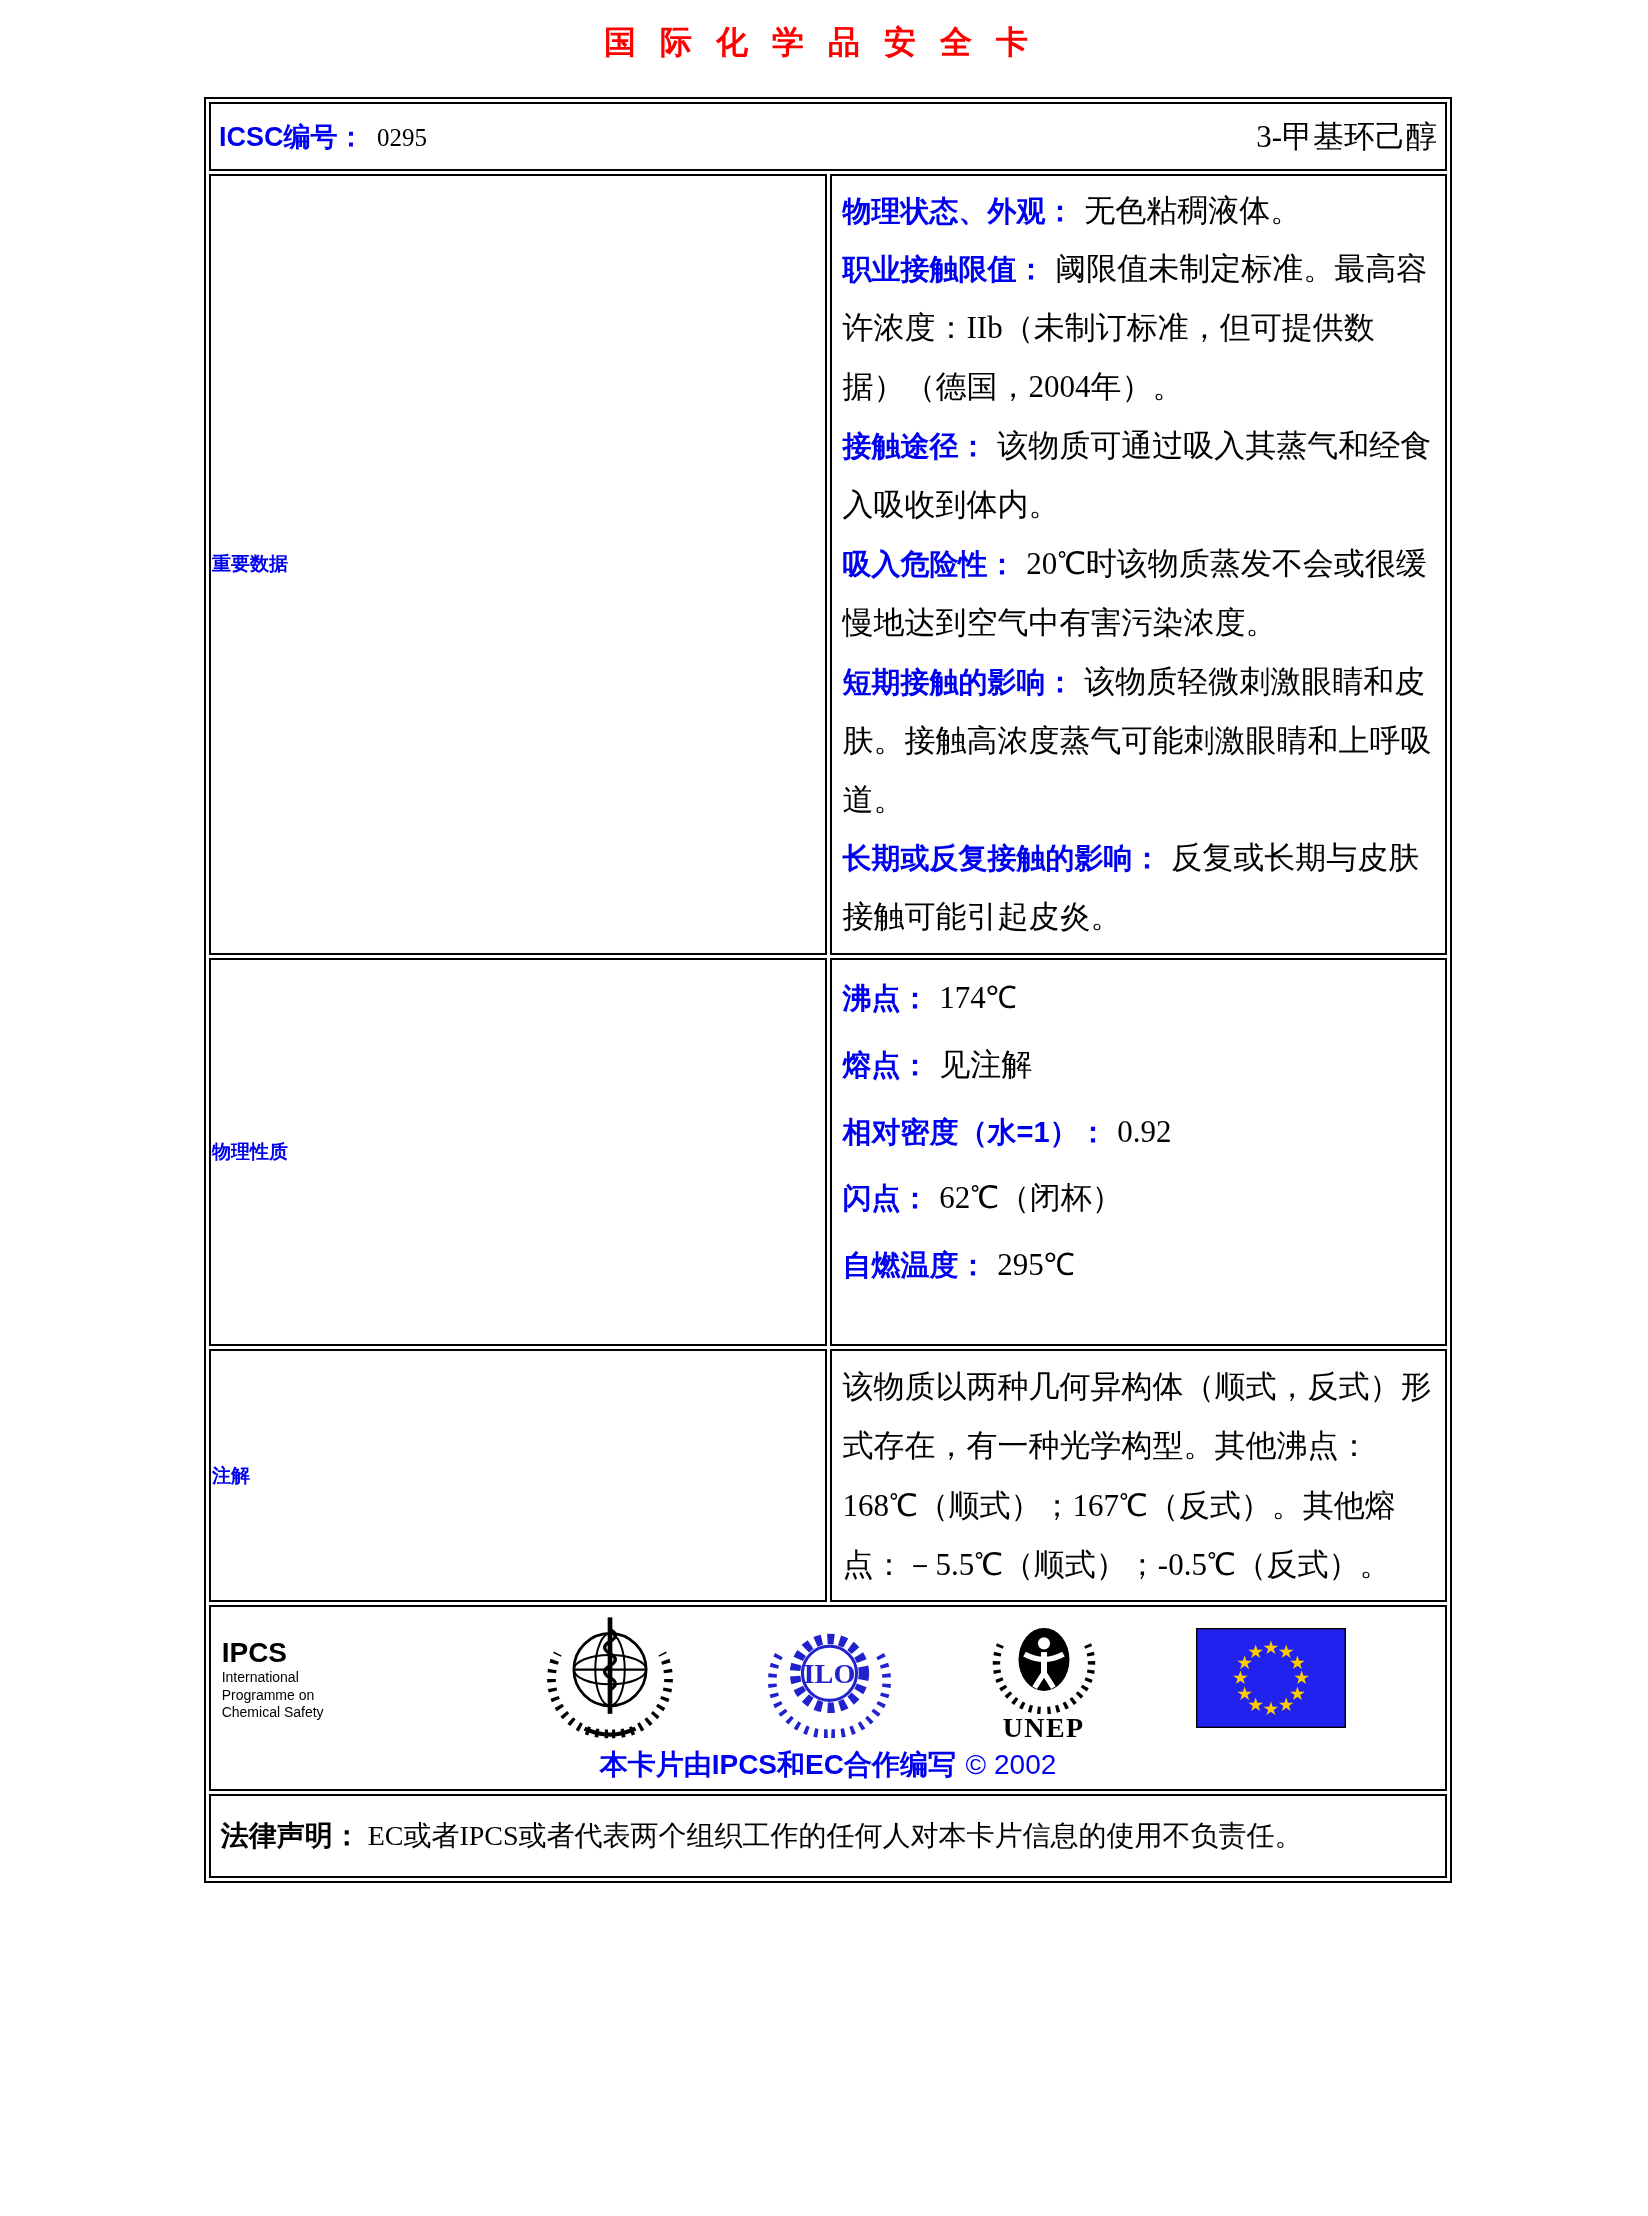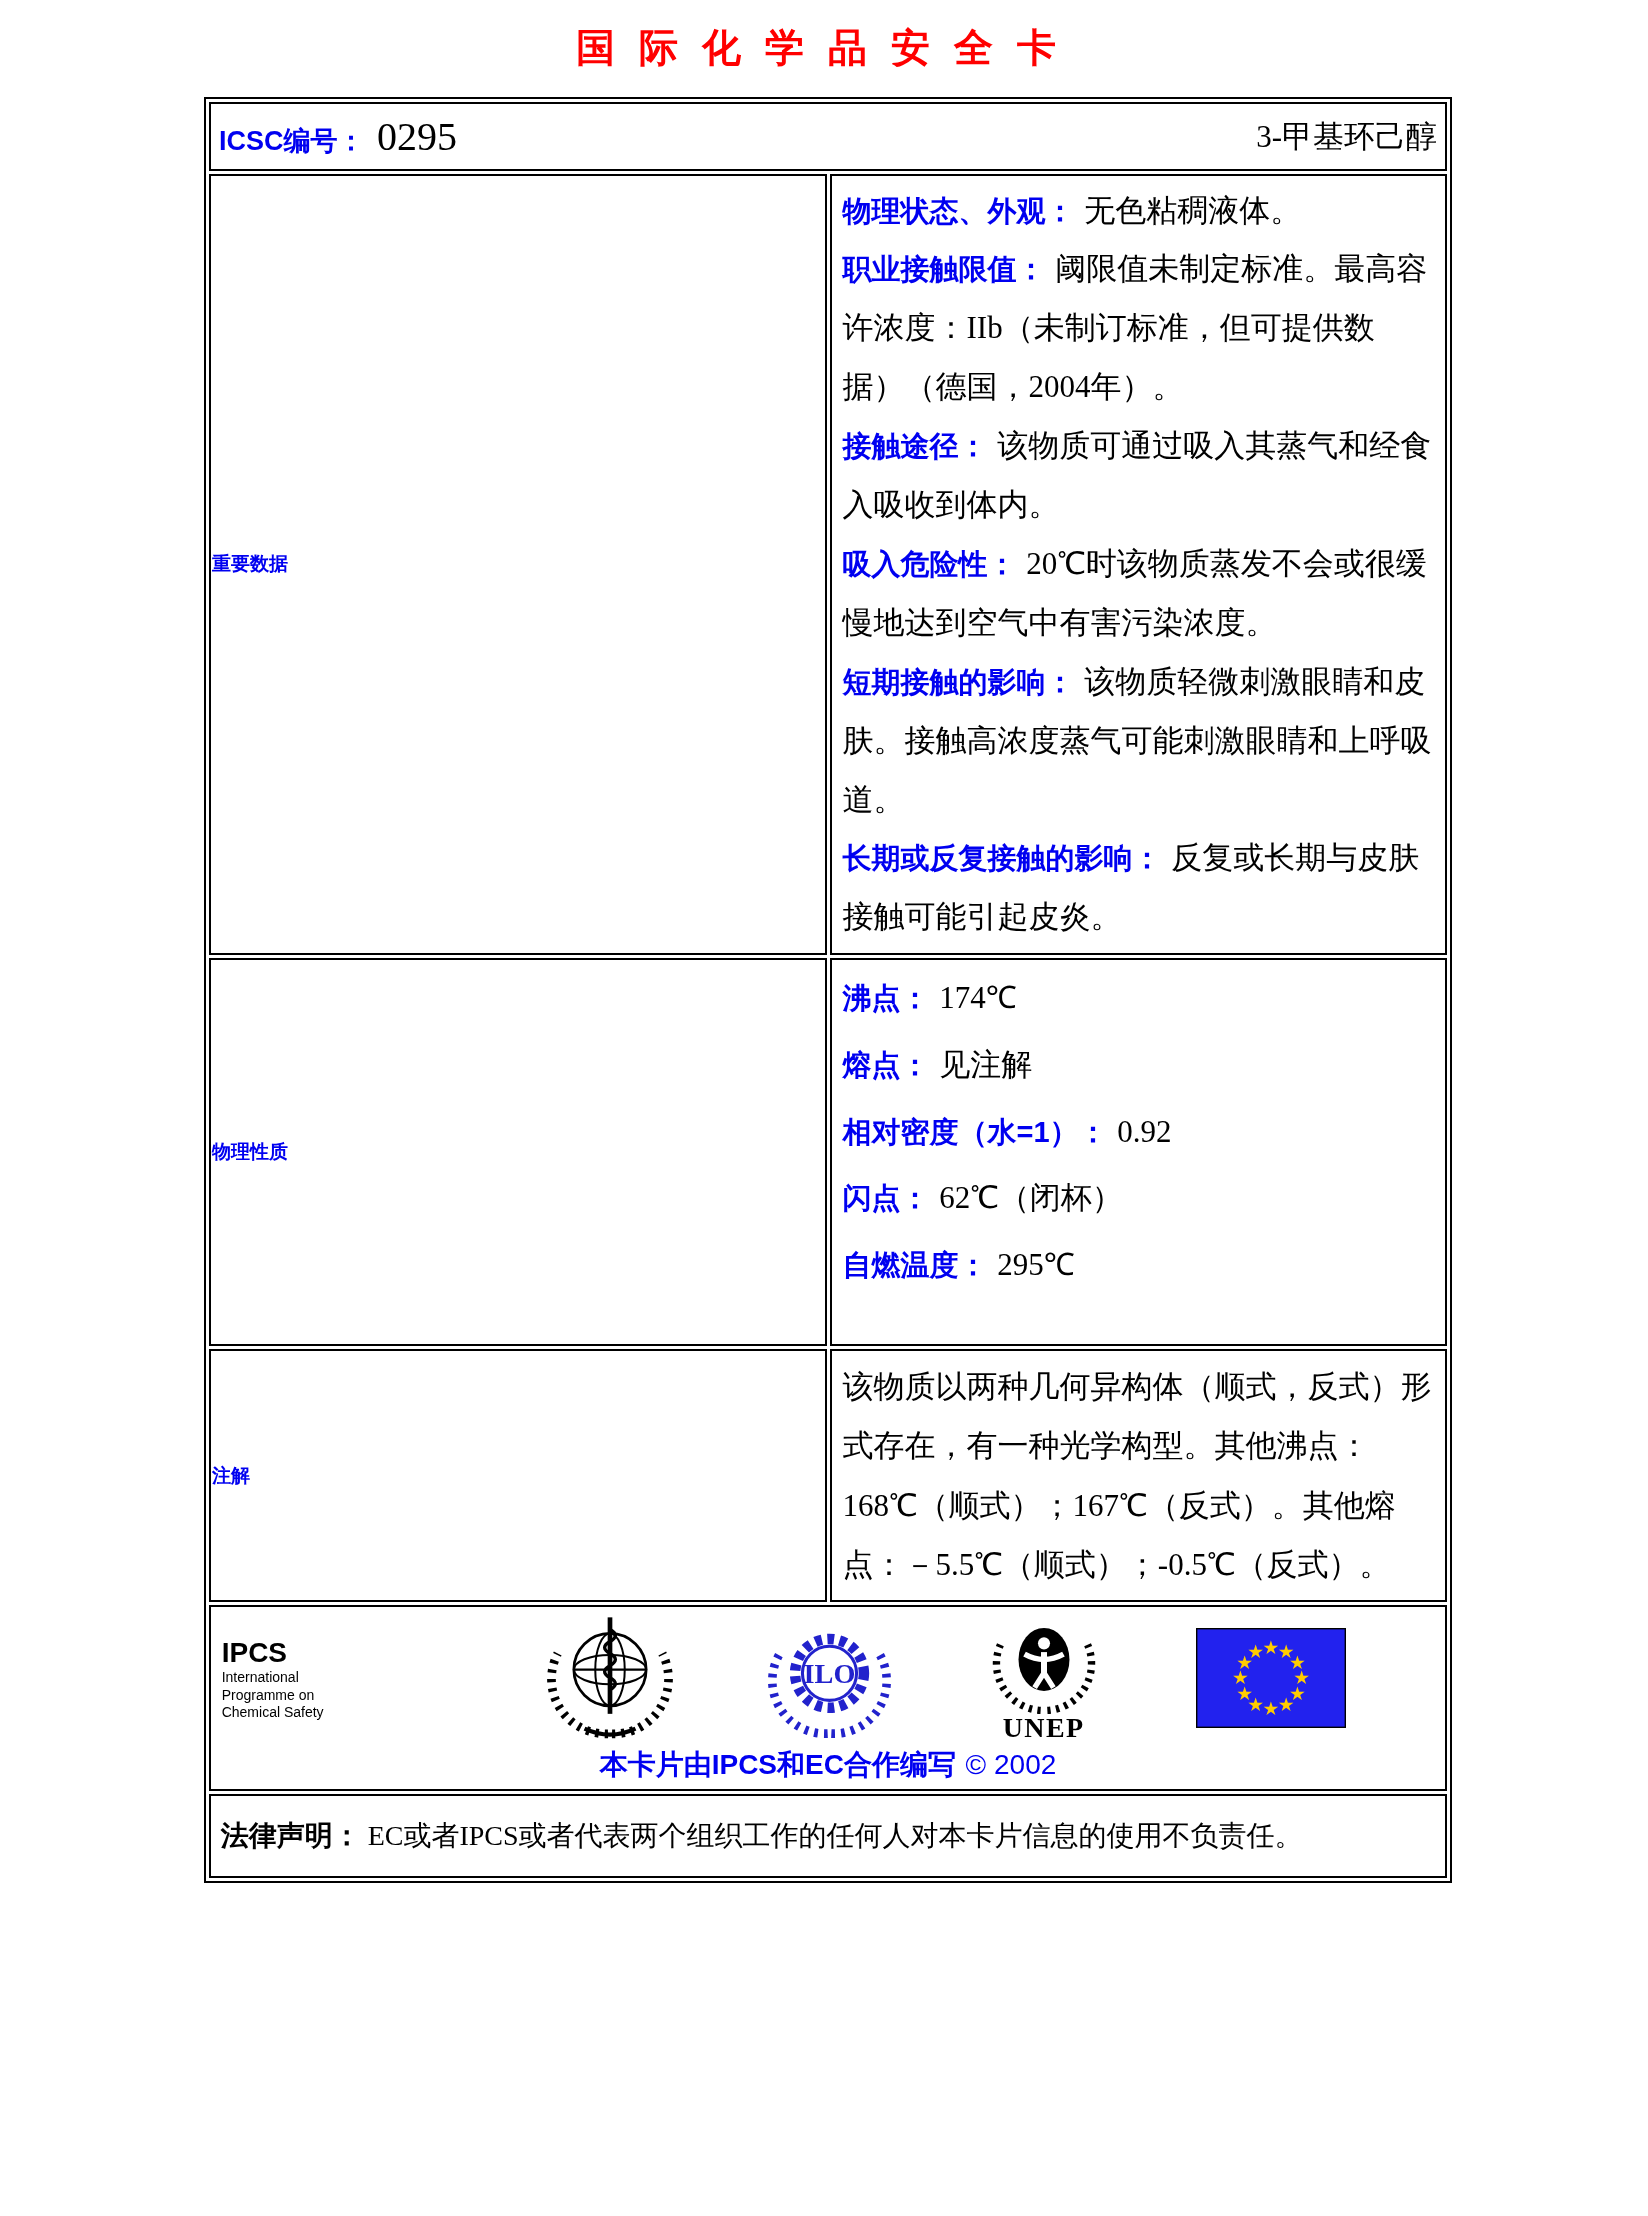--- a/index.html
+++ b/index.html
@@ -4,21 +4,21 @@
 <style>
   html, body { margin: 0; padding: 0; background: #ffffff; }
   body {
     width: 1649px; height: 2216px;
     position: relative;
     font-family: "Liberation Sans", sans-serif;
   }
   .page-title {
     position: absolute; top: 21px; left: 204px; width: 1248px;
     margin: 0; text-align: center;
-    font-size: 39px; font-weight: bold; letter-spacing: 24px;
+    font-size: 32px; font-weight: bold; letter-spacing: 24px;
     color: #ff0000;
     font-family: Liberation Mono, monospace;
   }
   table.card {
     position: absolute; top: 97px; left: 204px; width: 1248px;
     border: 2.8px solid #000; border-collapse: separate; border-spacing: 3.5px;
     background: #fff; table-layout: fixed;
   }
   td { border: 2.1px solid #000; background: #fff; vertical-align: top; }
   td.label-cell {
@@ -37,21 +37,21 @@
   tr.notes-row td.content-cell { height: 233px; }
   tr.additional-row td.content-cell { height: 42px; }
   tr.logos-row td { height: 180px; }
   tr.legal-row td { height: 66px; vertical-align: middle; }
 
   .header-inner {
     display: flex; justify-content: space-between; align-items: center;
     padding: 0 7px;
   }
   .icsc-label { color: #0000f0; font-weight: bold; font-size: 27px; font-family: "Liberation Sans", sans-serif; }
-  .icsc-number { color: #000; font-size: 40px; margin-left: 12.5px; font-family: "Liberation Serif", serif; }
+  .icsc-number { color: #000; font-size: 25px; margin-left: 12.5px; font-family: "Liberation Serif", serif; }
   .chem-name { color: #000; font-size: 31px; font-family: "Liberation Serif", serif; }
 
   .kv { margin: 0; }
   .important-content .kv { line-height: 1.9; }
   .physical-content .kv { line-height: 2.15; }
   .kv-label {
     color: #0000f0; font-weight: bold;
     font-family: "Liberation Sans", sans-serif; font-size: 29px;
     margin-right: 9.7px;
   }

